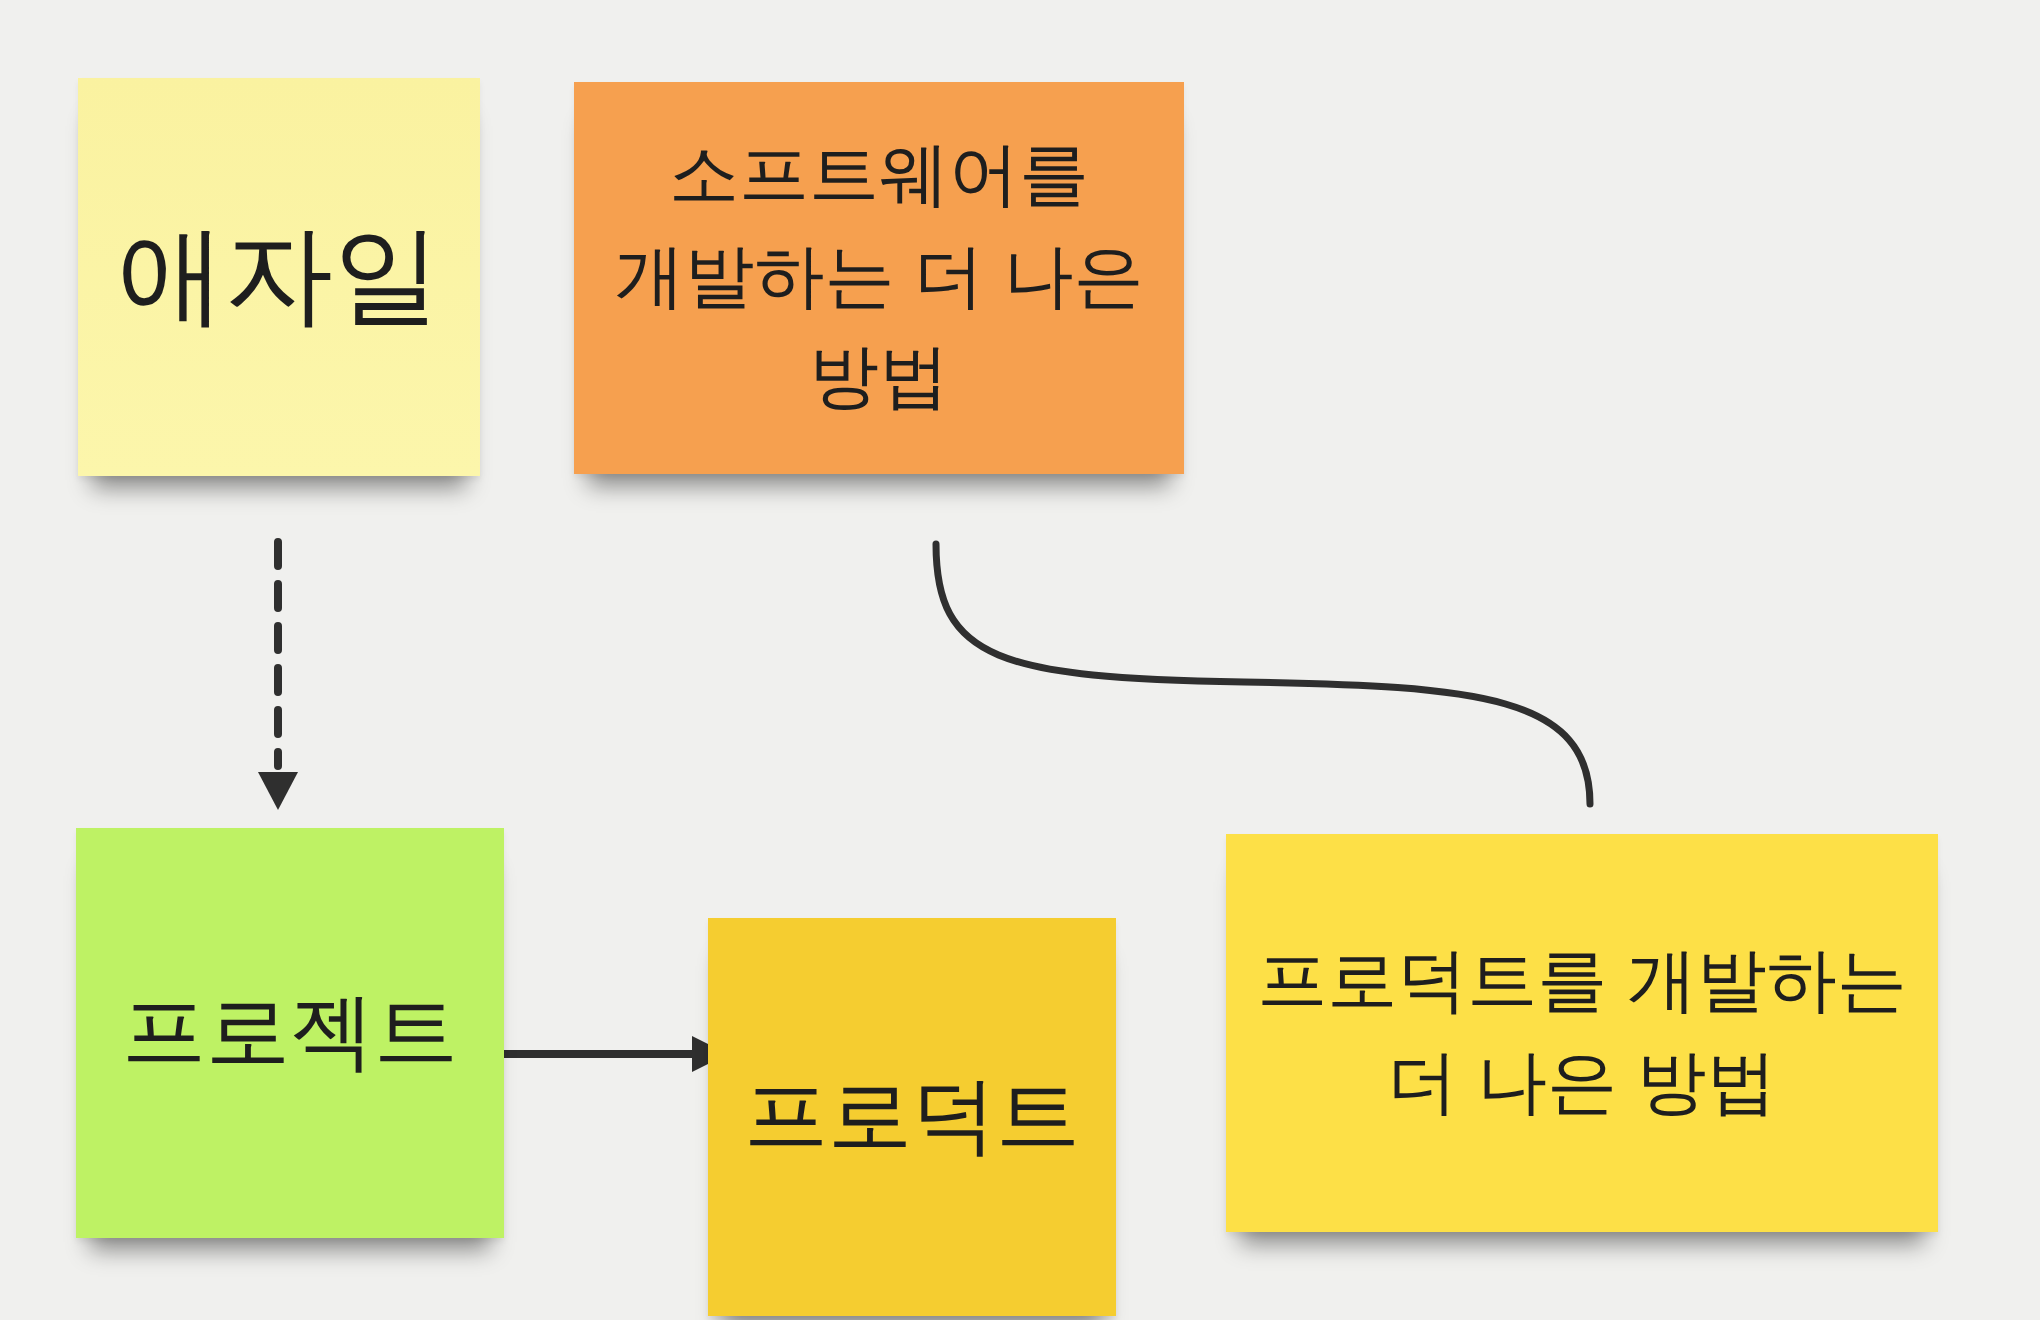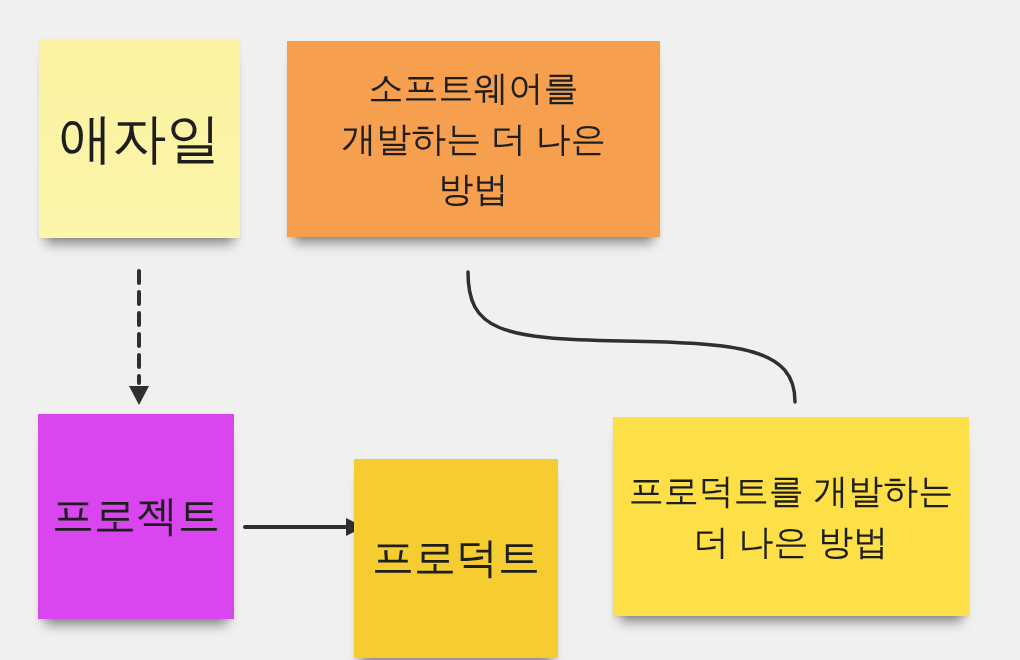--- a/index.html
+++ b/index.html
@@ -37,27 +37,27 @@
     word-break: keep-all;
     line-height: 1.45;
   }
   .note-agile {
     left: 39px; top: 39px; width: 201px; height: 199px;
     background: linear-gradient(180deg, #faf2a0 0%, #fcf6ab 100%);
     font-size: 54px;
     align-items: center;
   }
   .note-software {
-    left: 287px; top: 41px; width: 373px; height: 196px;
+    left: 287px; top: 41px; width: 305px; height: 196px;
     background: #f6a04f;
     font-size: 35px;
   }
   .note-project {
-    left: 38px; top: 414px; width: 196px; height: 205px;
-    background: #d946ef;
+    left: 38px; top: 414px; width: 214px; height: 205px;
+    background: #bef264;
     font-size: 42px;
   }
   .note-product {
     left: 354px; top: 415px; width: 204px; height: 199px;
     background: #f5cd30;
     font-size: 42px;
     margin-top: 44px;
   }
   .note-product-way {
     left: 613px; top: 417px; width: 356px; height: 199px;

